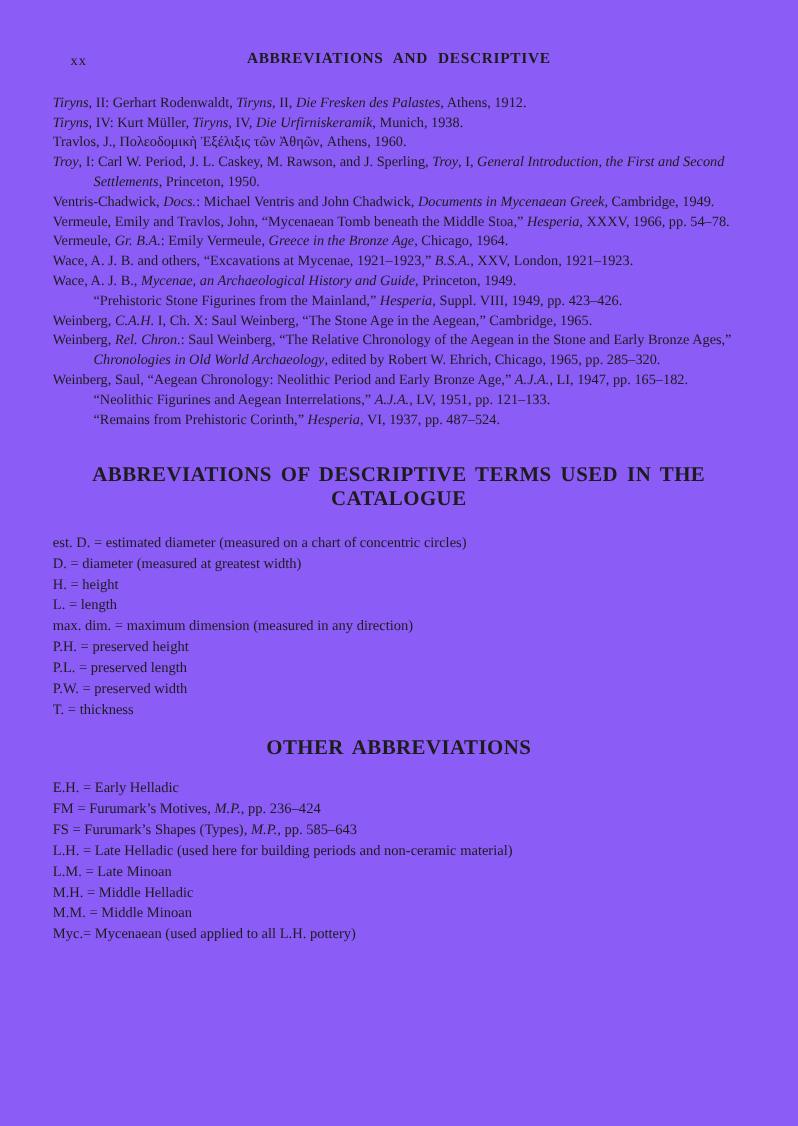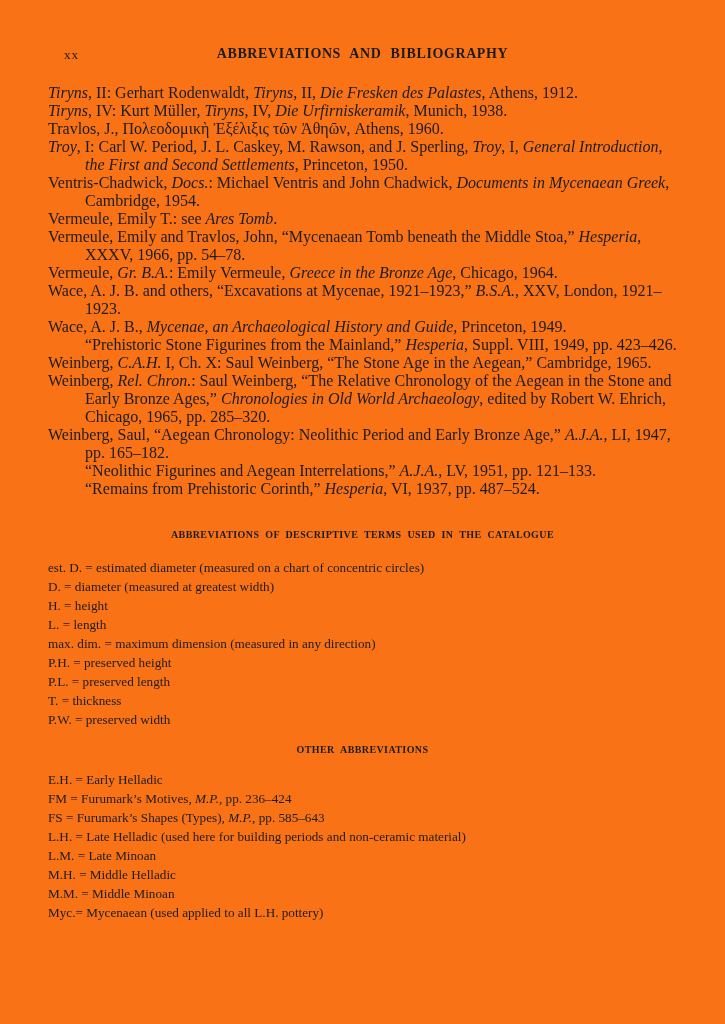--- a/index.html
+++ b/index.html
@@ -5,21 +5,21 @@
   html, body {
     margin: 0;
     padding: 0;
     background: #e9e9e7;
   }
   .page {
     position: relative;
     width: 725px;
     height: 1024px;
     margin: 0 auto;
-    background: #f97316;
+    background: #8b5cf6;
     color: #1c1c1c;
     font-family: "Liberation Serif", "DejaVu Serif", serif;
     box-sizing: border-box;
     padding: 46px 48px 0 48px;
     overflow: hidden;
   }
   .running-head {
     position: relative;
     height: 17px;
   }
@@ -32,34 +32,34 @@
   }
   .head-title {
     text-align: center;
     font-weight: bold;
     font-size: 14px;
     letter-spacing: 0.6px;
     word-spacing: 5px;
   }
   .entries {
     margin-top: 21px;
-    font-size: 16px;
+    font-size: 13px;
     line-height: 18px;
   }
   .entry {
     margin: 0;
     padding-left: 37px;
     text-indent: -37px;
   }
   .entry.sub {
     text-indent: 0;
   }
   .section-heading {
     text-align: center;
-    font-size: 10px;
+    font-size: 19px;
     font-weight: bold;
     letter-spacing: 0.4px;
     word-spacing: 3px;
   }
   .terms-section .section-heading {
     margin: 31px 0 18px 0;
   }
   .other-section .section-heading {
     margin: 15px 0 15px 0;
   }
@@ -72,31 +72,30 @@
   }
   i { font-style: italic; }
 </style>
 </head>
 <body>
 
 <div class="page">
 
   <header class="running-head">
     <span class="folio">xx</span>
-    <div class="head-title">ABBREVIATIONS AND BIBLIOGRAPHY</div>
+    <div class="head-title">ABBREVIATIONS AND DESCRIPTIVE</div>
   </header>
 
   <section class="bibliography-section">
     <div class="entries">
         <p class="entry"><i>Tiryns</i><span>, II: Gerhart Rodenwaldt, </span><i>Tiryns</i><span>, II, </span><i>Die Fresken des Palastes</i><span>, Athens, 1912.</span></p>
         <p class="entry"><i>Tiryns</i><span>, IV: Kurt Müller, </span><i>Tiryns</i><span>, IV, </span><i>Die Urfirniskeramik</i><span>, Munich, 1938.</span></p>
         <p class="entry"><span>Travlos, J., Πολεοδομικὴ Ἐξέλιξις τῶν Ἀθηῶν, Athens, 1960.</span></p>
         <p class="entry"><i>Troy</i><span>, I: Carl W. Period, J. L. Caskey, M. Rawson, and J. Sperling, </span><i>Troy</i><span>, I, </span><i>General Introduction, the First and Second Settlements</i><span>, Princeton, 1950.</span></p>
-        <p class="entry"><span>Ventris-Chadwick, </span><i>Docs.</i><span>: Michael Ventris and John Chadwick, </span><i>Documents in Mycenaean Greek</i><span>, Cambridge, 1954.</span></p>
-        <p class="entry"><span>Vermeule, Emily T.: see </span><i>Ares Tomb</i><span>.</span></p>
+        <p class="entry"><span>Ventris-Chadwick, </span><i>Docs.</i><span>: Michael Ventris and John Chadwick, </span><i>Documents in Mycenaean Greek</i><span>, Cambridge, 1949.</span></p>
         <p class="entry"><span>Vermeule, Emily and Travlos, John, “Mycenaean Tomb beneath the Middle Stoa,” </span><i>Hesperia</i><span>, XXXV, 1966, pp. 54–78.</span></p>
         <p class="entry"><span>Vermeule, </span><i>Gr. B.A.</i><span>: Emily Vermeule, </span><i>Greece in the Bronze Age</i><span>, Chicago, 1964.</span></p>
         <p class="entry"><span>Wace, A. J. B. and others, “Excavations at Mycenae, 1921–1923,” </span><i>B.S.A.</i><span>, XXV, London, 1921–1923.</span></p>
         <p class="entry"><span>Wace, A. J. B., </span><i>Mycenae, an Archaeological History and Guide</i><span>, Princeton, 1949.</span></p>
         <p class="entry sub"><span>“Prehistoric Stone Figurines from the Mainland,” </span><i>Hesperia</i><span>, Suppl. VIII, 1949, pp. 423–426.</span></p>
         <p class="entry"><span>Weinberg, </span><i>C.A.H.</i><span> I, Ch. X: Saul Weinberg, “The Stone Age in the Aegean,” Cambridge, 1965.</span></p>
         <p class="entry"><span>Weinberg, </span><i>Rel. Chron.</i><span>: Saul Weinberg, “The Relative Chronology of the Aegean in the Stone and Early Bronze Ages,” </span><i>Chronologies in Old World Archaeology</i><span>, edited by Robert W. Ehrich, Chicago, 1965, pp. 285–320.</span></p>
         <p class="entry"><span>Weinberg, Saul, “Aegean Chronology: Neolithic Period and Early Bronze Age,” </span><i>A.J.A.</i><span>, LI, 1947, pp. 165–182.</span></p>
         <p class="entry sub"><span>“Neolithic Figurines and Aegean Interrelations,” </span><i>A.J.A.</i><span>, LV, 1951, pp. 121–133.</span></p>
         <p class="entry sub"><span>“Remains from Prehistoric Corinth,” </span><i>Hesperia</i><span>, VI, 1937, pp. 487–524.</span></p>
@@ -106,22 +105,22 @@
   <section class="terms-section">
     <h2 class="section-heading">ABBREVIATIONS OF DESCRIPTIVE TERMS USED IN THE CATALOGUE</h2>
     <div class="abbr-list">
         <p class="abbr-line"><span>est. D. = estimated diameter (measured on a chart of concentric circles)</span></p>
         <p class="abbr-line"><span>D. = diameter (measured at greatest width)</span></p>
         <p class="abbr-line"><span>H. = height</span></p>
         <p class="abbr-line"><span>L. = length</span></p>
         <p class="abbr-line"><span>max. dim. = maximum dimension (measured in any direction)</span></p>
         <p class="abbr-line"><span>P.H. = preserved height</span></p>
         <p class="abbr-line"><span>P.L. = preserved length</span></p>
+        <p class="abbr-line"><span>P.W. = preserved width</span></p>
         <p class="abbr-line"><span>T. = thickness</span></p>
-        <p class="abbr-line"><span>P.W. = preserved width</span></p>
       </div>
   </section>
 
   <section class="other-section">
     <h2 class="section-heading">OTHER ABBREVIATIONS</h2>
     <div class="abbr-list">
         <p class="abbr-line"><span>E.H. = Early Helladic</span></p>
         <p class="abbr-line"><span>FM = Furumark’s Motives, </span><i>M.P.</i><span>, pp. 236–424</span></p>
         <p class="abbr-line"><span>FS = Furumark’s Shapes (Types), </span><i>M.P.</i><span>, pp. 585–643</span></p>
         <p class="abbr-line"><span>L.H. = Late Helladic (used here for building periods and non-ceramic material)</span></p>

